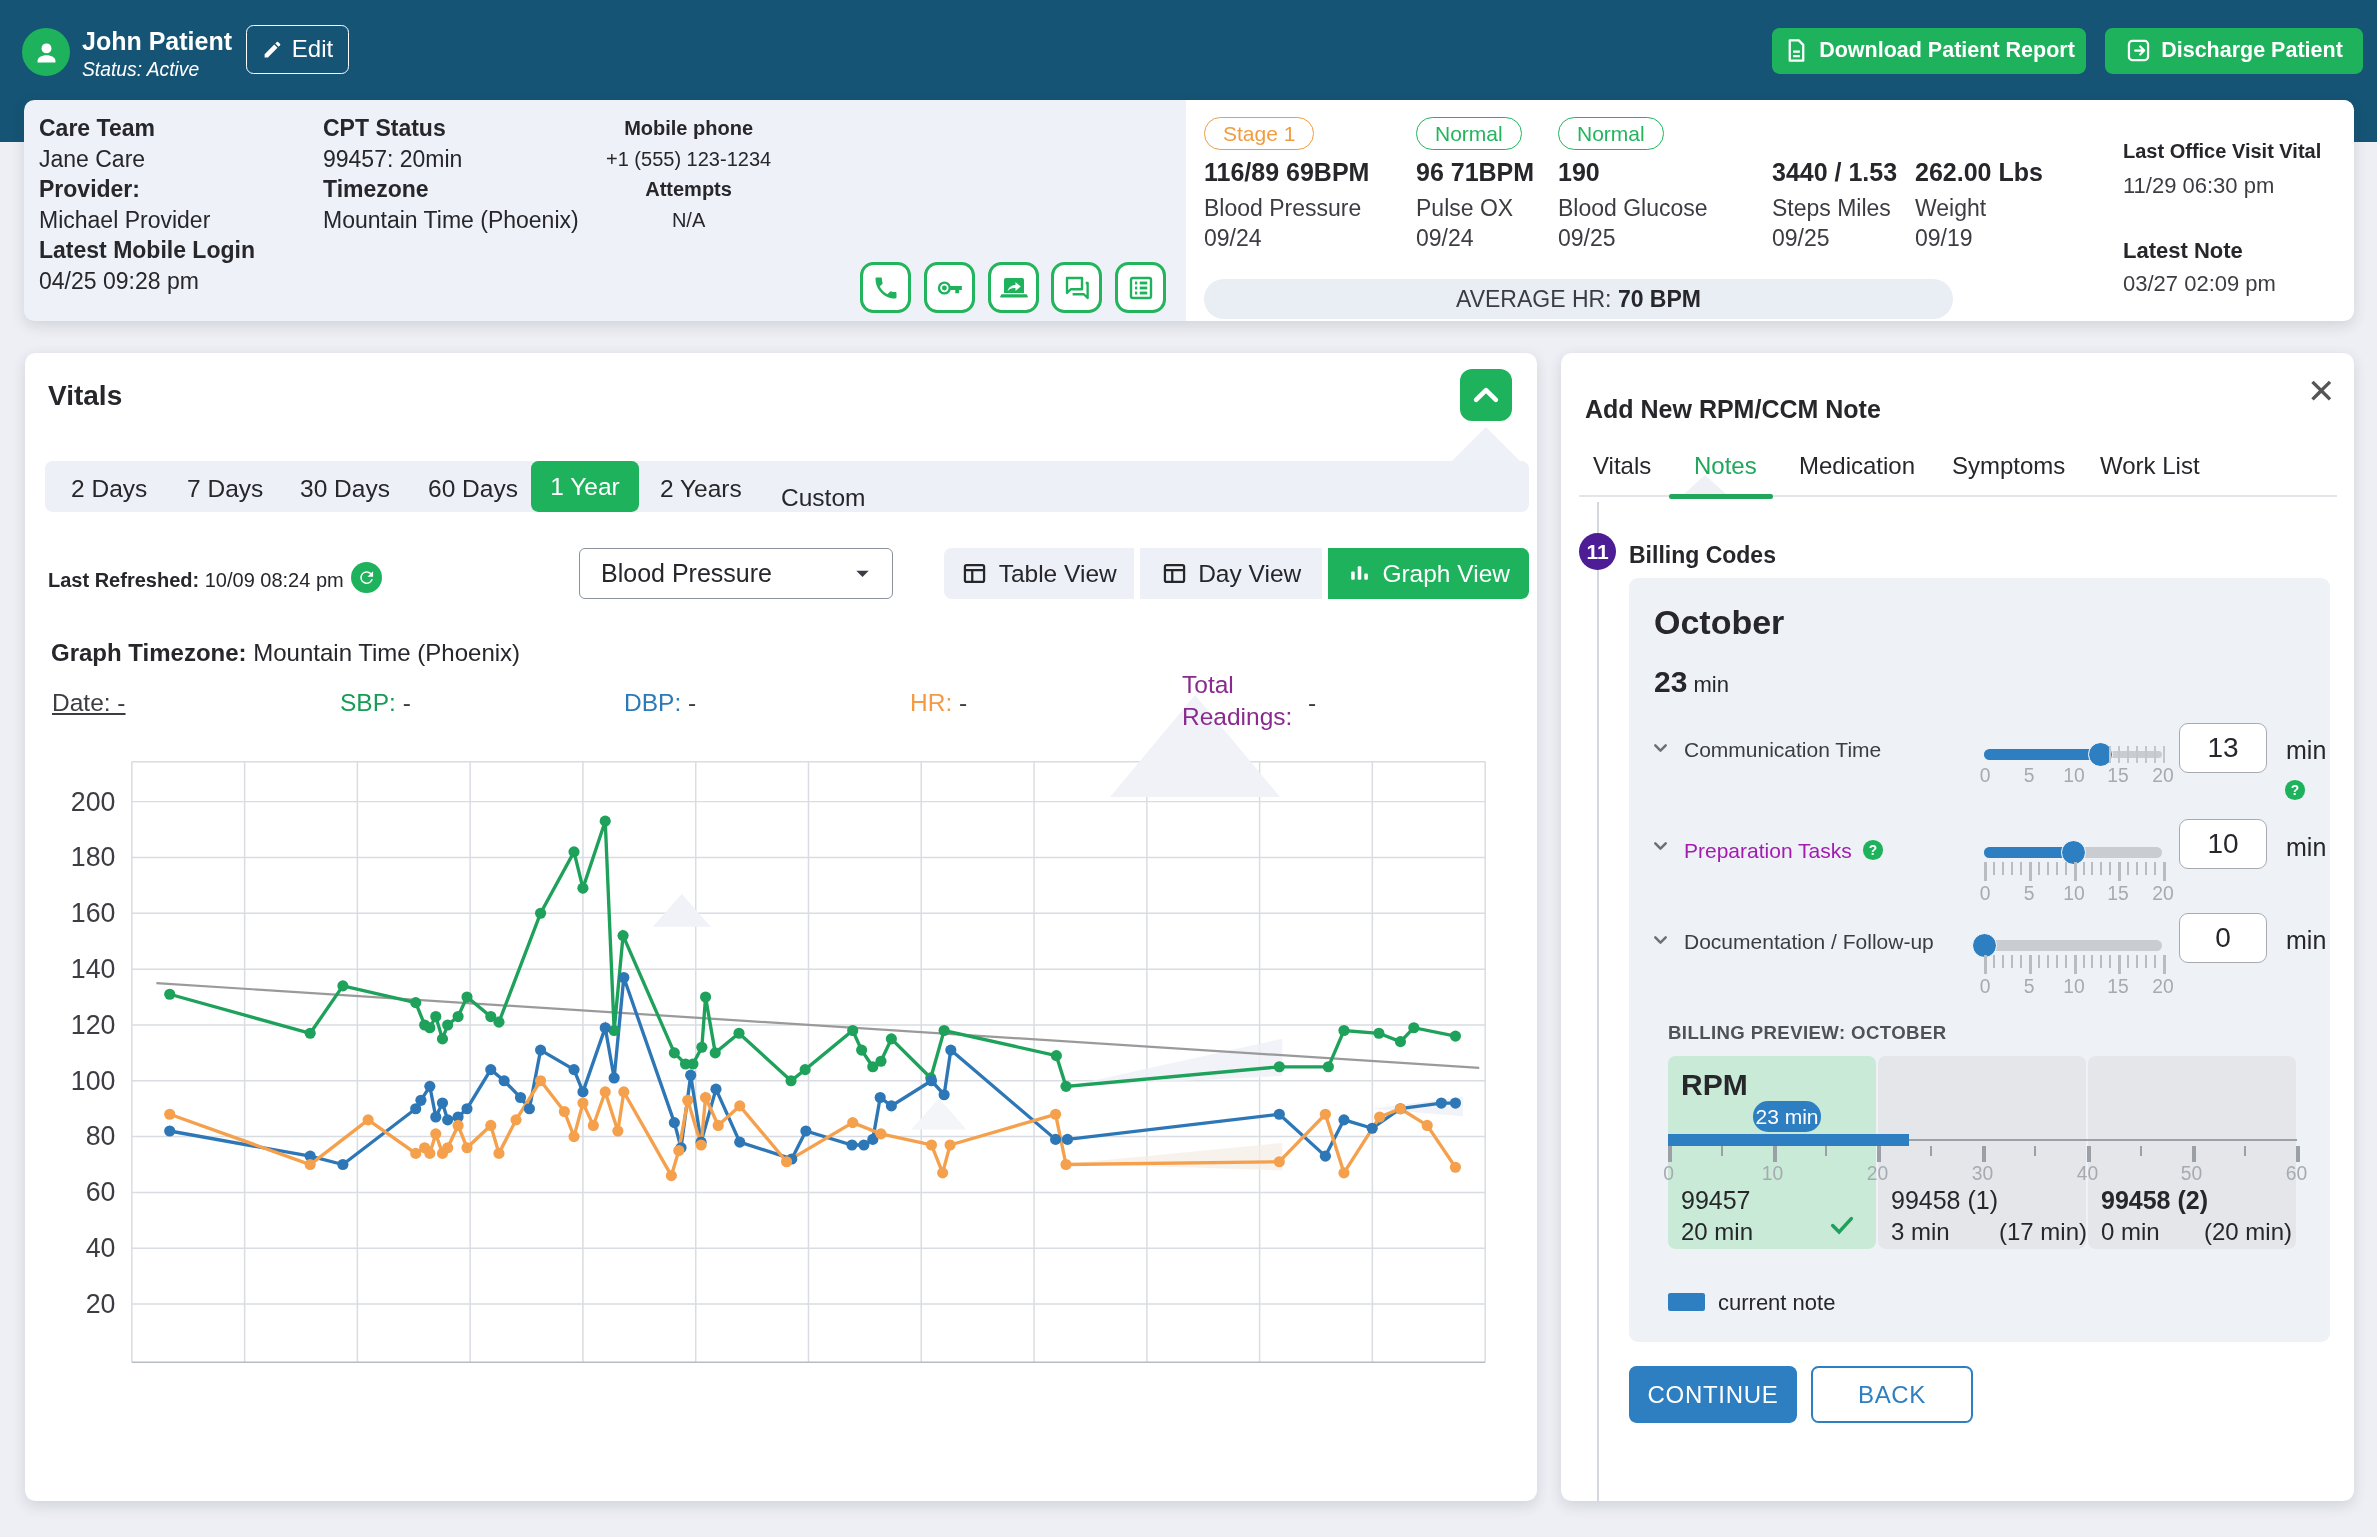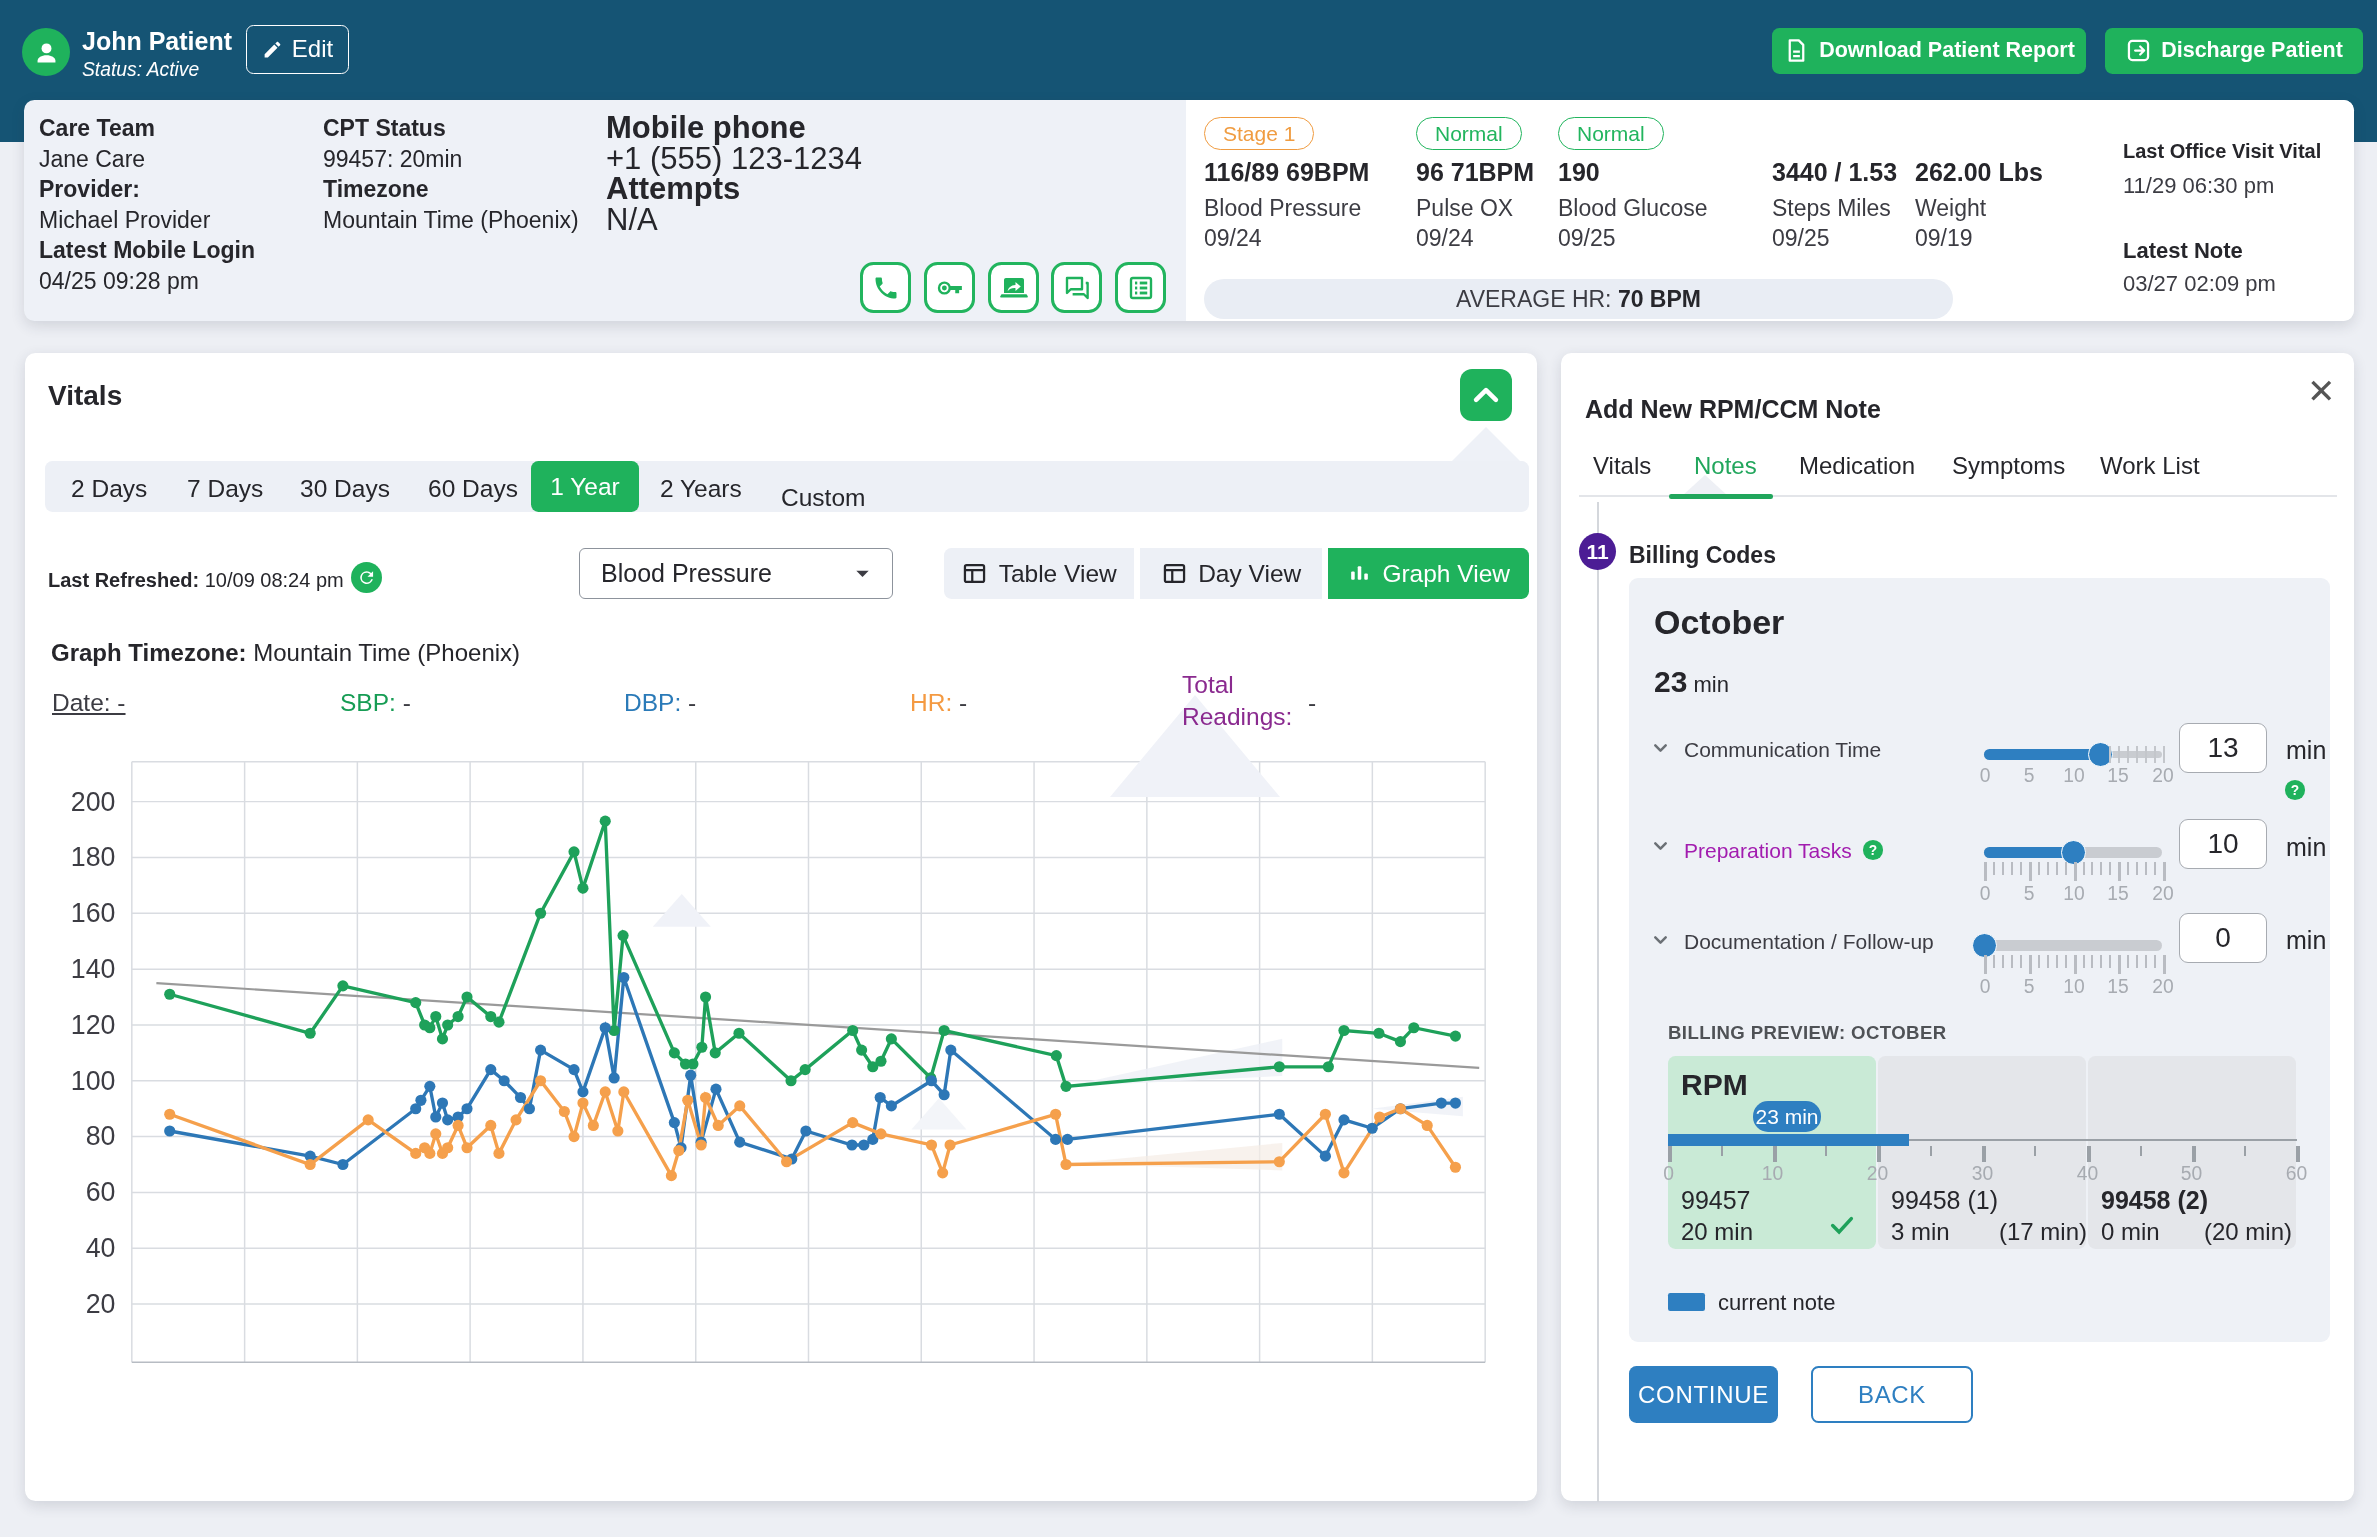--- a/index.html
+++ b/index.html
@@ -38,21 +38,21 @@
     </svg>
     <span>Discharge Patient</span>
   </div>
 
 <div class="card" style="left:24px;top:100px;width:2330px;height:221px;background:#eef1f7;"></div>
 <div class="abs" style="left:1186px;top:100px;width:1168px;height:221px;background:#fff;border-radius:0 10.4px 10.4px 0;"></div>
 <div class="abs" style="left:39px;top:113px;font-size:23px;line-height:30.5px;width:267px;">
 <span class="b">Care Team</span><br>Jane Care<br><span class="b">Provider:</span><br>Michael Provider<br><span class="b">Latest Mobile Login</span><br>04/25 09:28 pm</div>
 <div class="abs" style="left:323px;top:113px;font-size:23px;line-height:30.5px;">
 <span class="b">CPT Status</span><br>99457: 20min<br><span class="b">Timezone</span><br>Mountain Time (Phoenix)</div>
-<div class="abs" style="left:606px;top:113px;font-size:31px;line-height:30.5px;">
+<div class="abs" style="left:606px;top:113px;font-size:20px;line-height:30.5px;text-align:center;">
 <span class="b">Mobile phone</span><br>+1 (555) 123-1234<br><span class="b">Attempts</span><br>N/A</div>
 <div style="position:absolute;left:860px;top:262px;width:51px;height:51px;border:3.7px solid #22b55e;border-radius:13.4px;background:#fff;display:flex;align-items:center;justify-content:center;">
     <svg viewBox="0 0 24 24" width="28" height="28" fill="#1fb25c">
       <path d="M6.62 10.79c1.44 2.83 3.76 5.14 6.59 6.59l2.2-2.2c.27-.27.67-.36 1.02-.24 1.12.37 2.33.57 3.57.57.55 0 1 .45 1 1V20c0 .55-.45 1-1 1-9.39 0-17-7.61-17-17 0-.55.45-1 1-1h3.5c.55 0 1 .45 1 1 0 1.25.2 2.45.57 3.57.11.35.03.74-.25 1.02l-2.2 2.2z"></path>
     </svg>
   </div>
 <div style="position:absolute;left:924px;top:262px;width:51px;height:51px;border:3.7px solid #22b55e;border-radius:13.4px;background:#fff;display:flex;align-items:center;justify-content:center;">
     <svg viewBox="0 0 24 24" width="30" height="30" fill="none" stroke="#1fb25c" stroke-width="1.9">
       <circle cx="7.5" cy="12" r="4.3"></circle>
       <circle cx="7.5" cy="12" r="1" fill="#1fb25c"></circle>
@@ -497,14 +497,14 @@
       <path d="M4 12.5 9.5 18 20 6.5"></path>
     </svg></div>
 <div class="abs" style="left:1891px;top:1186px;font-size:25px;">99458 (1)</div>
 <div class="abs" style="left:1891px;top:1218px;font-size:24px;">3 min</div>
 <div class="abs" style="left:1999px;top:1218px;font-size:24px;">(17 min)</div>
 <div class="abs" style="left:2101px;top:1186px;font-size:25px;font-weight:bold;">99458 (2)</div>
 <div class="abs" style="left:2101px;top:1218px;font-size:24px;">0 min</div>
 <div class="abs" style="left:2204px;top:1218px;font-size:24px;">(20 min)</div>
 <div class="abs" style="left:1668px;top:1293px;width:37px;height:18px;background:#2e7fc1;border-radius:2.2px;"></div>
 <div class="abs" style="left:1718px;top:1290px;font-size:22px;">current note</div>
-<div class="abs" style="left:1629px;top:1366px;width:149px;height:57px;background:#2e7fc1;border-radius:7.4px;color:#fff;display:flex;align-items:center;justify-content:center;font-size:24px;letter-spacing:0.7px;">CONTINUE</div>
+<div class="abs" style="left:1629px;top:1366px;width:168px;height:57px;background:#2e7fc1;border-radius:7.4px;color:#fff;display:flex;align-items:center;justify-content:center;font-size:24px;letter-spacing:0.7px;">CONTINUE</div>
 <div class="abs" style="left:1811px;top:1366px;width:162px;height:57px;background:#fff;border:2.2px solid #2e7fc1;border-radius:7.4px;color:#2e7fc1;display:flex;align-items:center;justify-content:center;font-size:24px;letter-spacing:0.7px;">BACK</div>
 
 </body></html>

